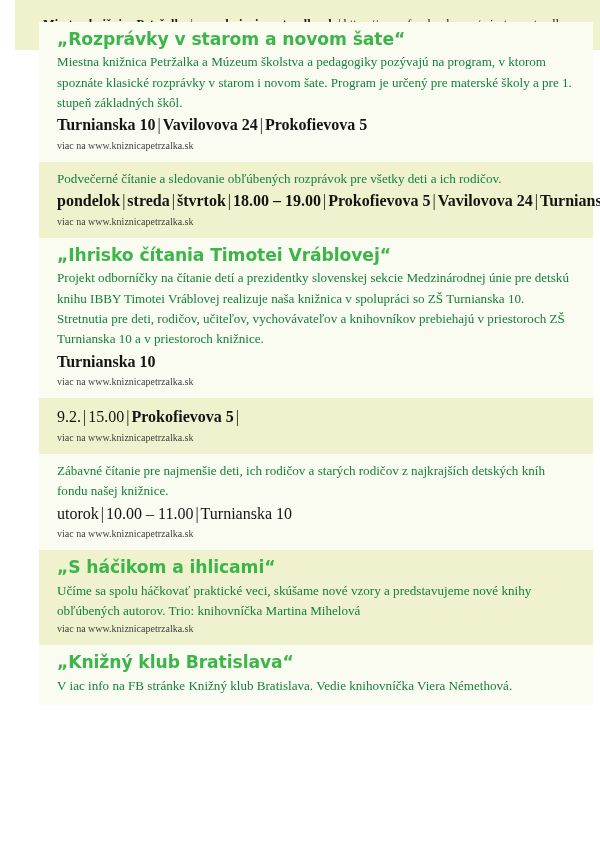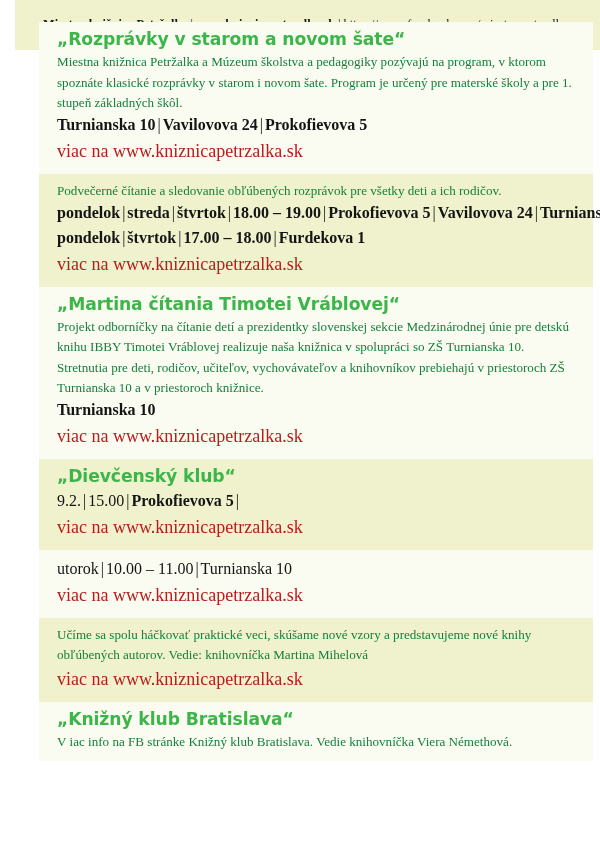--- a/index.html
+++ b/index.html
@@ -60,24 +60,24 @@
     font-family: Liberation Serif, serif;
   }
   .ev-meta .b { font-weight: bold; }
   .ev-meta .sep {
     display: inline-block;
     padding: 0 2px;
     color: #141414;
     font-weight: normal;
   }
   .ev-link {
-    font-size: 18px;
+    font-size: 10px;
     line-height: 1.5;
     margin: 0;
-    color: #b91c1c;
+    color: #404040;
   }
 
   #footer {
     background: #f0f2cd;
     padding: 16px 18px 17px 28px;
     box-sizing: border-box;
     font-size: 12.4px;
     line-height: 1.4;
     white-space: nowrap;
   }
@@ -95,40 +95,40 @@
   <div id="stack">
       <div class="panel tone-light">
         <div class="ev-title">„Rozprávky v starom a novom šate“</div>
         <div class="ev-desc">Miestna knižnica Petržalka a Múzeum školstva a pedagogiky  pozývajú na program, v ktorom spoznáte klasické rozprávky v starom i novom šate.  Program je určený pre materské školy a pre 1. stupeň  základných škôl.</div>
         <div class="ev-meta"><span class="b">Turnianska 10</span><span class="sep">|</span><span class="b">Vavilovova 24</span><span class="sep">|</span><span class="b">Prokofievova 5</span></div>
         <div class="ev-link">viac na www.kniznicapetrzalka.sk</div>
       </div>
       <div class="panel tone-dark">
         <div class="ev-desc">Podvečerné čítanie a sledovanie obľúbených rozprávok pre všetky deti a ich rodičov.</div>
         <div class="ev-meta"><span class="b">pondelok</span><span class="sep">|</span><span class="b">streda</span><span class="sep">|</span><span class="b">štvrtok</span><span class="sep">|</span><span class="b">18.00 – 19.00</span><span class="sep">|</span><span class="b">Prokofievova 5</span><span class="sep">|</span><span class="b">Vavilovova 24</span><span class="sep">|</span><span class="b">Turnianska 10</span></div>
-        <div class="ev-meta"><span class="b">pondelok</span><span class="sep">|</span><span class="b">štvrtok</span><span class="sep">|</span><span class="b">17.00 – 18.00</span><span class="sep">|</span><span class="b">Furdekova 1</span></div>
         <div class="ev-link">viac na www.kniznicapetrzalka.sk</div>
       </div>
       <div class="panel tone-light">
-        <div class="ev-title">„Martina čítania Timotei Vráblovej“</div>
+        <div class="ev-title">„Ihrisko čítania Timotei Vráblovej“</div>
         <div class="ev-desc">Projekt odborníčky na čítanie detí a prezidentky slovenskej sekcie Medzinárodnej únie pre detskú knihu IBBY Timotei Vráblovej realizuje naša knižnica v spolupráci so ZŠ Turnianska 10. Stretnutia pre deti, rodičov, učiteľov, vychovávateľov a knihovníkov prebiehajú v priestoroch ZŠ Turnianska 10 a v priestoroch knižnice.</div>
         <div class="ev-meta"><span class="b">Turnianska 10</span></div>
         <div class="ev-link">viac na www.kniznicapetrzalka.sk</div>
       </div>
       <div class="panel tone-dark">
-        <div class="ev-title">„Dievčenský klub“</div>
         <div class="ev-meta"><span class="">9.2.</span><span class="sep">|</span><span class="">15.00</span><span class="sep">|</span><span class="b">Prokofievova 5</span><span class="sep">|</span></div>
         <div class="ev-link">viac na www.kniznicapetrzalka.sk</div>
       </div>
       <div class="panel tone-light">
+        <div class="ev-desc">Zábavné čítanie pre najmenšie deti, ich rodičov a starých rodičov z najkrajších detských kníh fondu našej knižnice.</div>
         <div class="ev-meta"><span class="">utorok</span><span class="sep">|</span><span class="">10.00 – 11.00</span><span class="sep">|</span><span class="">Turnianska 10</span></div>
         <div class="ev-link">viac na www.kniznicapetrzalka.sk</div>
       </div>
       <div class="panel tone-dark">
-        <div class="ev-desc">Učíme sa spolu háčkovať praktické veci, skúšame nové vzory a predstavujeme nové knihy obľúbených autorov. Vedie: knihovníčka Martina Mihelová</div>
+        <div class="ev-title">„S háčikom a ihlicami“</div>
+        <div class="ev-desc">Učíme sa spolu háčkovať praktické veci, skúšame nové vzory a predstavujeme nové knihy obľúbených autorov. Trio: knihovníčka Martina Mihelová</div>
         <div class="ev-link">viac na www.kniznicapetrzalka.sk</div>
       </div>
       <div class="panel tone-light">
         <div class="ev-title">„Knižný klub Bratislava“</div>
         <div class="ev-desc">V  iac info na FB stránke Knižný klub Bratislava. Vedie knihovníčka Viera Némethová.</div>
       </div>
     </div>
   <div id="footer">
     <span class="b">Miestna knižnica Petržalka</span><span class="sep">|</span><span class="b">www.kniznicapetrzalka.sk</span><span class="sep">|</span><span class="plain">https://www.facebook.com/miestna.petrzalka</span>
   </div>

